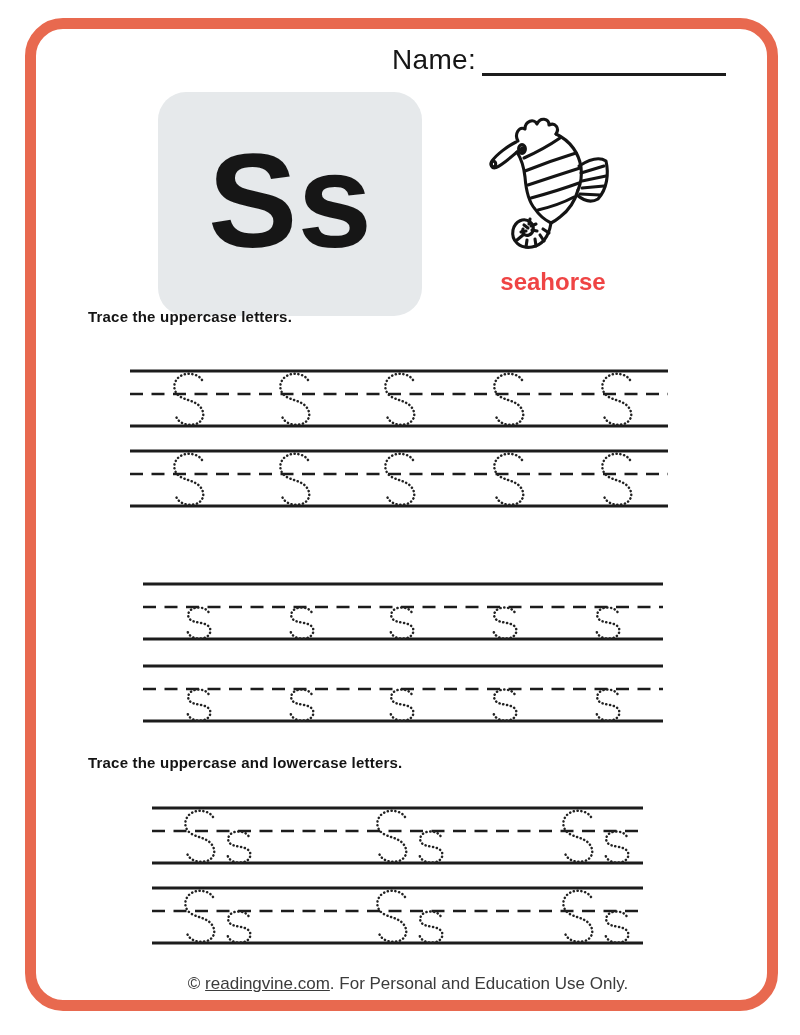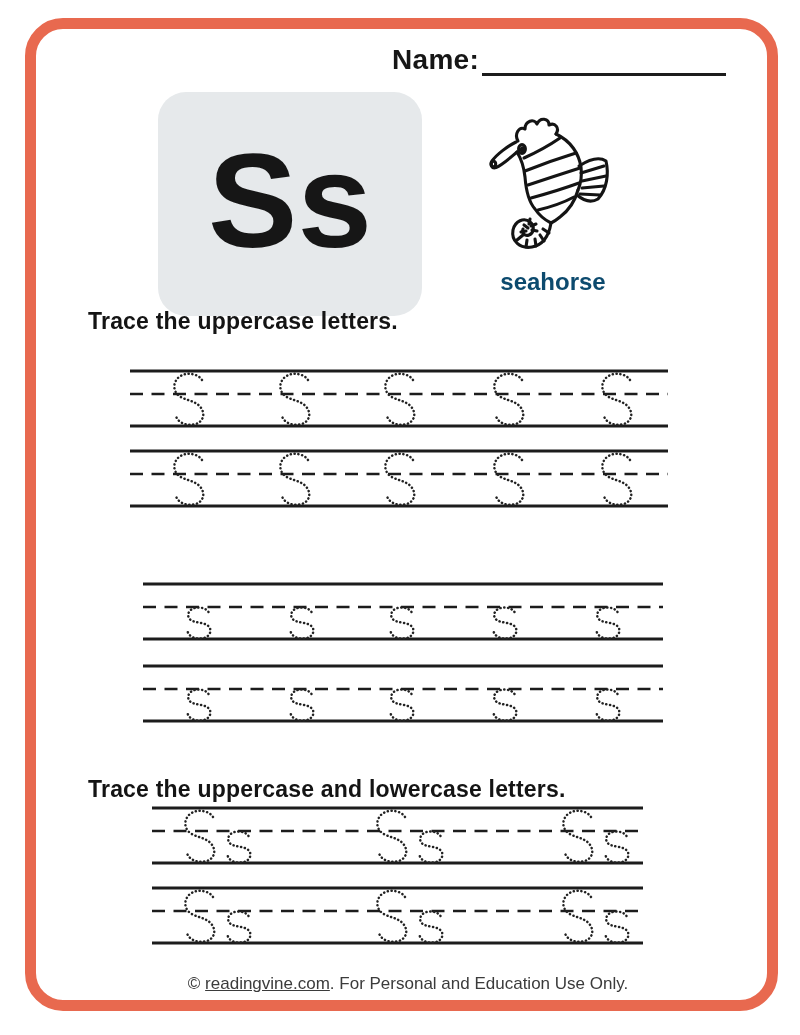--- a/index.html
+++ b/index.html
@@ -15,50 +15,50 @@
   .frame {
     position: absolute;
     left: 25px; top: 18px;
     width: 753px; height: 993px;
     border: 11px solid #E8694F;
     border-radius: 38px;
     background: #ffffff;
   }
   .name-row { position: absolute; left: 392px; top: 44px; }
   .name-label {
-    font-size: 28px; font-weight: 700; color: #161616;
+    font-size: 28px; font-weight: 400; color: #161616;
     letter-spacing: 0.3px;
   }
   .name-line {
     position: absolute; left: 482px; top: 73px;
     width: 244px; height: 2.5px; background: #1c1c1c;
   }
   .letter-card {
     position: absolute; left: 158px; top: 92px;
     width: 264px; height: 224px;
     background: #E6E9EB; border-radius: 28px;
     display: flex; align-items: center; justify-content: center;
   }
   .letter-card .big-letters {
     font-size: 134px; font-weight: 700; color: #161616;
     line-height: 1; padding-bottom: 6px;
   }
   .mascot-wrap { position: absolute; left: 478px; top: 94px; width: 150px; }
   .mascot-label {
     position: absolute; left: 478px; top: 268px; width: 150px;
-    text-align: center; font-size: 24px; font-weight: 700; color: #0c4a6e;
+    text-align: center; font-size: 24px; font-weight: 700; color: #ef4444;
   }
   .section-heading {
     position: absolute; left: 88px;
-    font-size: 23px; font-weight: 700; color: #141414;
+    font-size: 15px; font-weight: 700; color: #141414;
     letter-spacing: 0.2px;
   }
   .h-s0 { top: 308px; }
   .h-s1 { top: 534px; }
-  .h-s2 { top: 754px; margin-top: 22px; }
+  .h-s2 { top: 754px; }
   .trace-row { position: absolute; }
   .footer {
     position: absolute; left: 0; top: 974px; width: 800px;
     text-align: center; font-size: 17px; color: #3b3b3b; margin-left: 8px;
   }
   .footer a { color: #3b3b3b; text-decoration: underline; }
   .defs-holder { position: absolute; width: 0; height: 0; overflow: hidden; }
 </style>
 </head>
 <body>

